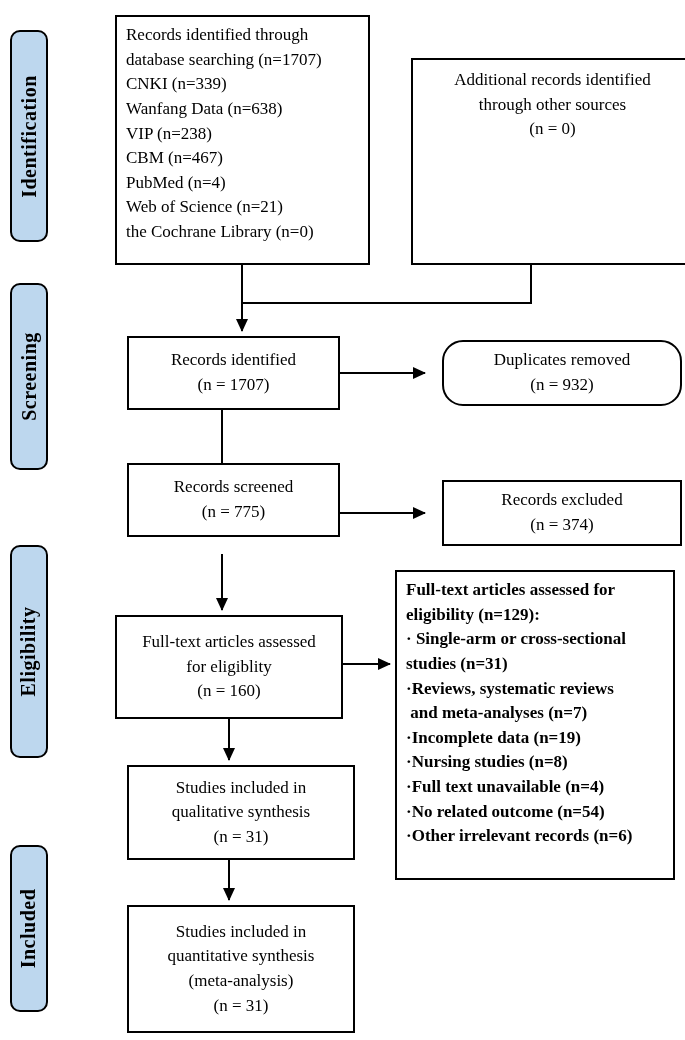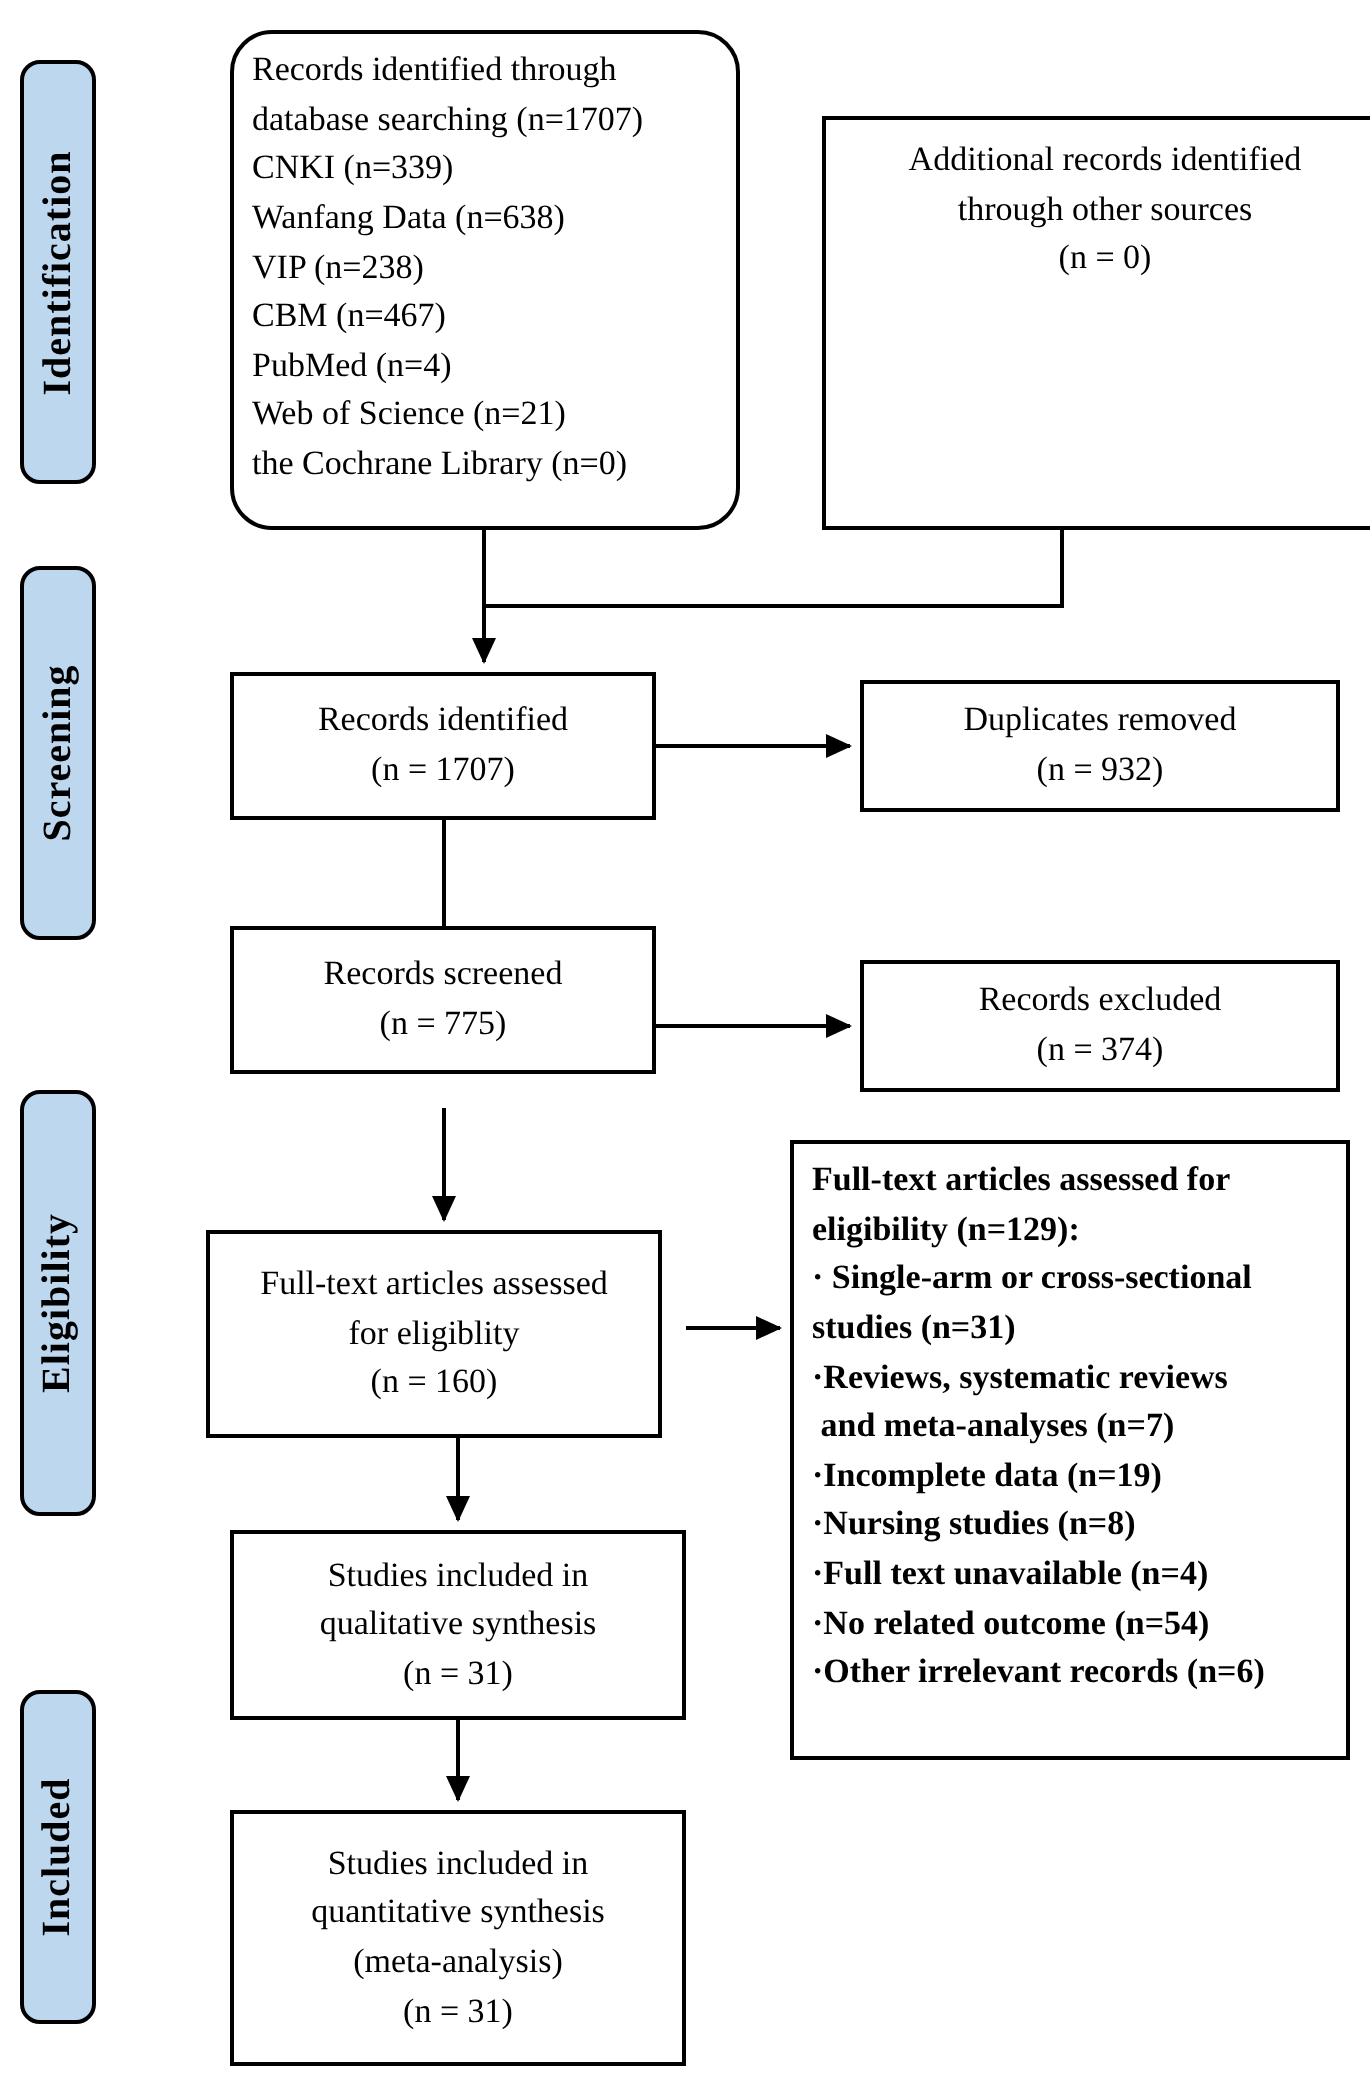--- a/index.html
+++ b/index.html
@@ -51,39 +51,40 @@
     font-size: 17px;
     line-height: 1.45;
     white-space: pre-wrap;
   }
   .flowbox.center {
     display: flex;
     align-items: center;
     justify-content: center;
     text-align: center;
     padding: 4px 6px;
+    margin-left: 12px;
   }
   .flowbox.top-center {
     text-align: center;
     padding: 8px 6px 4px 6px;
     margin-left: 21px;
   }
   .flowbox.top-left {
     text-align: left;
     padding: 6px 4px 4px 9px;
   }
   #stage-identification { top: 30px;  height: 212px; }
   #stage-screening      { top: 283px; height: 187px; }
   #stage-eligibility    { top: 545px; height: 213px; }
   #stage-included       { top: 845px; height: 167px; }
 
-  #box-database   { left: 115px; top: 15px;  width: 255px; height: 250px; border-radius: 21px; }
+  #box-database   { left: 115px; top: 15px;  width: 255px; height: 250px; }
   #box-other      { left: 390px; top: 58px;  width: 283px; height: 207px; }
   #box-identified { left: 115px; top: 336px; width: 213px; height: 74px; }
-  #box-duplicates { left: 430px; top: 340px; width: 240px; height: 66px; }
+  #box-duplicates { left: 430px; top: 340px; width: 240px; height: 66px; border-radius: 21px; }
   #box-screened   { left: 115px; top: 463px; width: 213px; height: 74px; }
   #box-excluded   { left: 430px; top: 480px; width: 240px; height: 66px; }
   #box-fulltext   { left: 103px; top: 615px; width: 228px; height: 104px; }
   #box-reasons    { left: 395px; top: 570px; width: 280px; height: 310px; font-weight: bold; }
   #box-qualitative  { left: 115px; top: 765px; width: 228px; height: 95px; }
   #box-quantitative { left: 115px; top: 905px; width: 228px; height: 128px; }
 </style>
 </head>
 <body>
 

